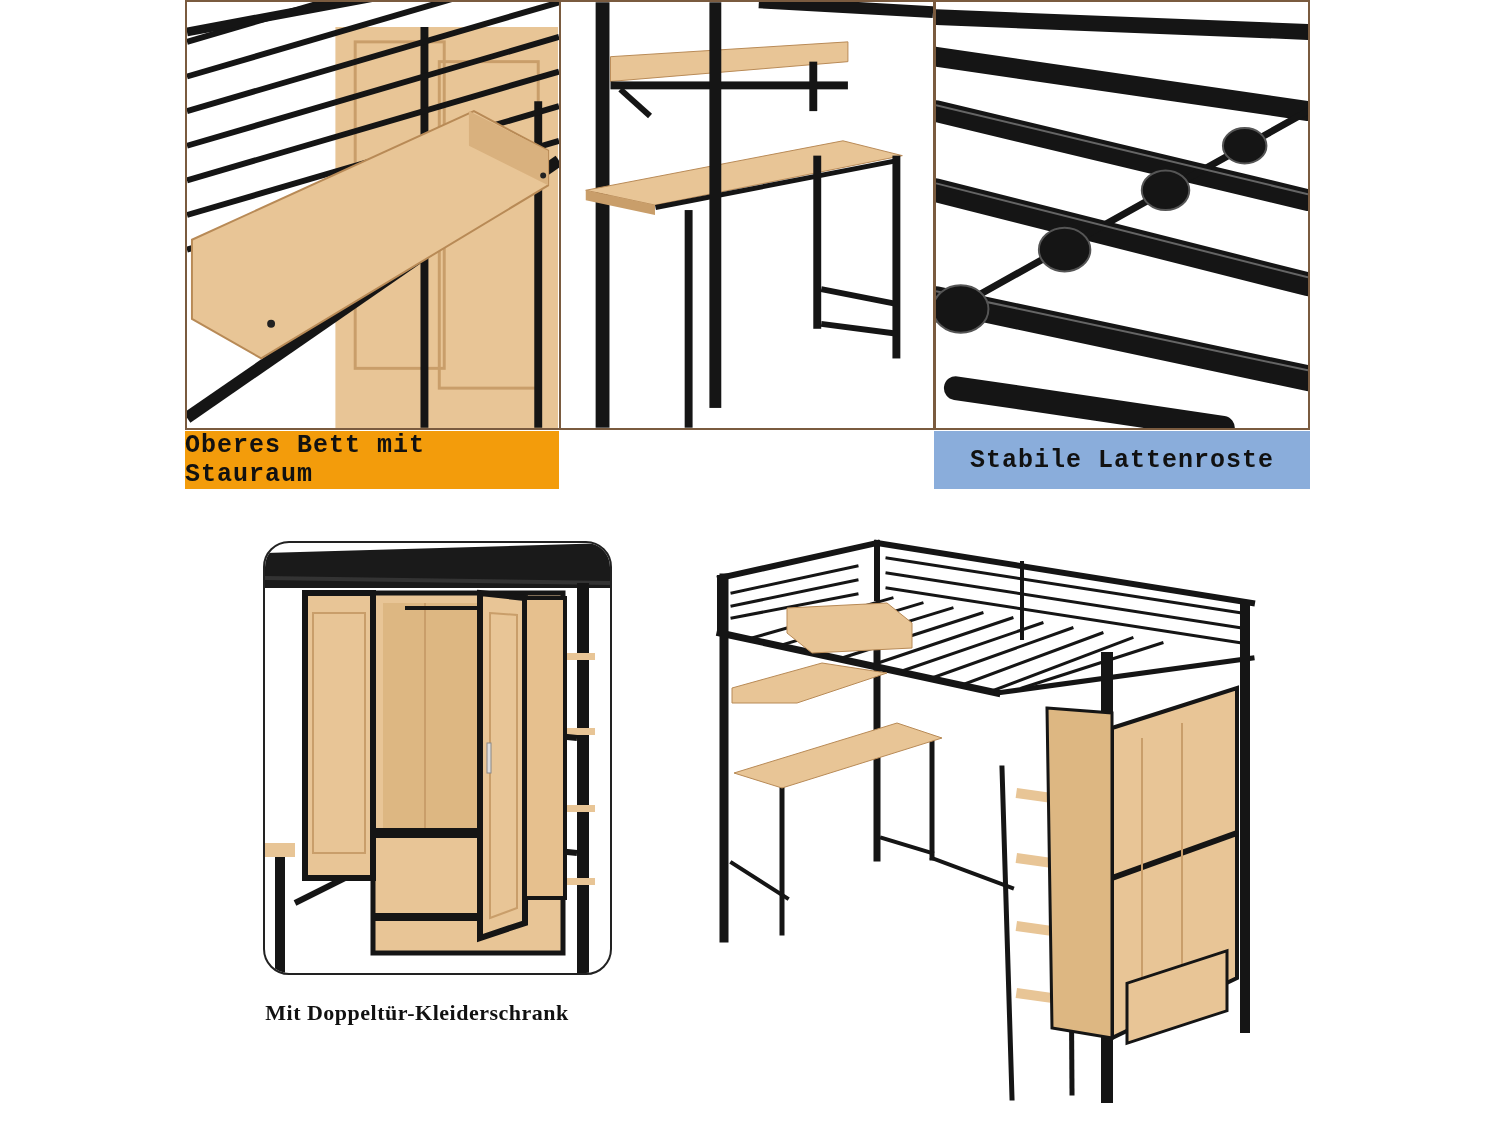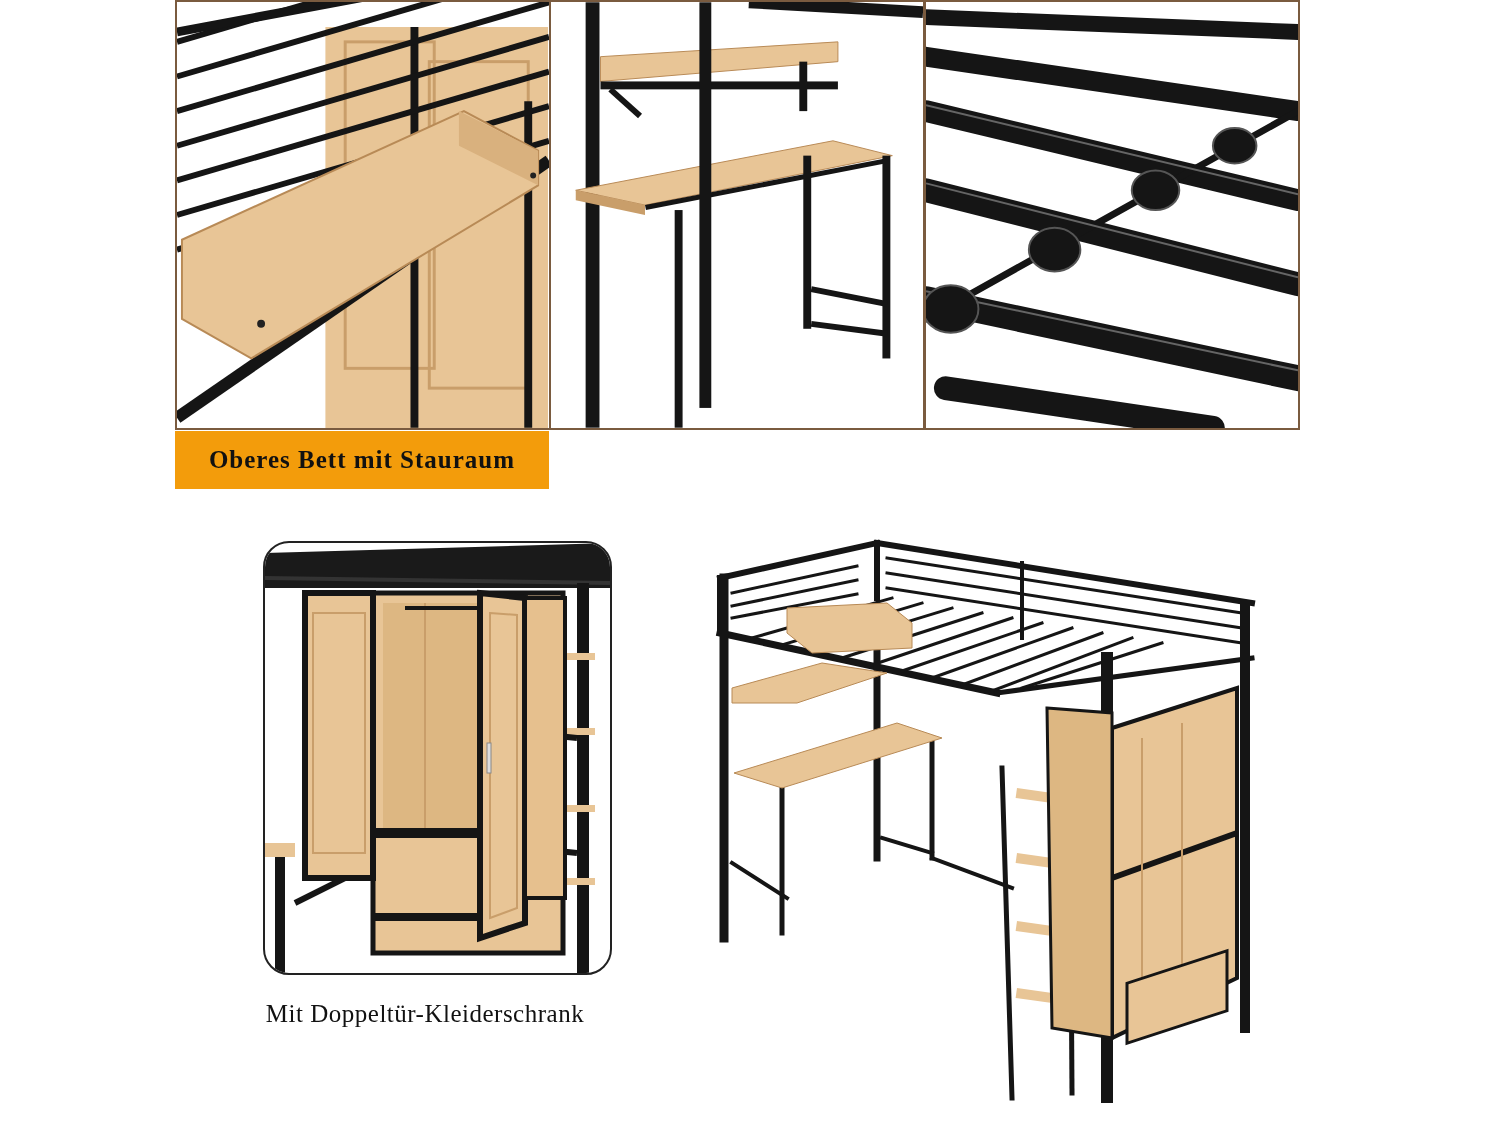--- a/index.html
+++ b/index.html
@@ -1,29 +1,29 @@
 <!DOCTYPE html>
 <html><head>
 <meta charset="utf-8">
 <style>
   html, body { margin: 0; padding: 0; background: #ffffff; }
   body { width: 1500px; height: 1125px; position: relative; overflow: hidden;
          font-family: "Liberation Serif", "DejaVu Serif", serif; }
-  .top-strip { position: absolute; left: 175px; top: 0; width: 915px; height: 490px; }
+  .top-strip { position: absolute; left: 185px; top: 0; width: 915px; height: 490px; font-family: Liberation Mono, monospace; }
   .panel { position: absolute; top: 0; height: 430px; background: #fff;
            border: 2px solid #7a5b3f; box-sizing: border-box; overflow: hidden; }
   .panel svg { width: 100%; height: 100%; display: block; }
   .caption { position: absolute; top: 431px; height: 58px; display: flex;
              align-items: center; justify-content: center; font-weight: bold;
              font-size: 25px; letter-spacing: 1px; color: #111; }
   .inset { position: absolute; left: 263px; top: 541px; width: 345px; height: 430px;
            border: 2px solid #222; border-radius: 26px; overflow: hidden; background: #fff; }
   .inset svg { width: 100%; height: 100%; display: block; }
-  .inset-caption { position: absolute; left: 215px; top: 1000px; width: 420px;
-                   text-align: center; font-weight: normal; font-size: 25px; color: #111;
+  .inset-caption { position: absolute; left: 207px; top: 1000px; width: 420px;
+                   text-align: center; font-weight: bold; font-size: 22px; color: #111;
                    letter-spacing: 0.5px; }
   .main-view { position: absolute; left: 712px; top: 538px; width: 552px; height: 565px; }
   .main-view svg { width: 100%; height: 100%; display: block; }
 </style>
 </head>
 <body>
 
 <div class="top-strip">
 
   <div class="panel" style="left:0;width:376px;">
@@ -95,20 +95,21 @@
         <line x1="0" y1="292" x2="376" y2="372"></line>
       </g>
       <g fill="#151515" stroke="#555" stroke-width="2">
         <ellipse cx="312" cy="145" rx="22" ry="18"></ellipse>
         <ellipse cx="232" cy="190" rx="24" ry="20"></ellipse>
         <ellipse cx="130" cy="250" rx="26" ry="22"></ellipse>
         <ellipse cx="25" cy="310" rx="28" ry="24"></ellipse>
       </g>
     </svg>
   </div>
+  <div class="caption" style="left:749px;width:376px;background:#8aaddb;">Stabile Lattenroste</div>
 </div>
 
 <div class="inset">
   <svg viewBox="0 0 345 430">
 
     <polygon points="0,10 345,0 345,45 0,45" fill="#1a1a1a"></polygon>
     <line x1="0" y1="35" x2="345" y2="40" stroke="#333" stroke-width="4"></line>
 
     <rect x="312" y="40" width="12" height="390" fill="#151515"></rect>
     <rect x="300" y="110" width="30" height="7" fill="#e8c596"></rect>

